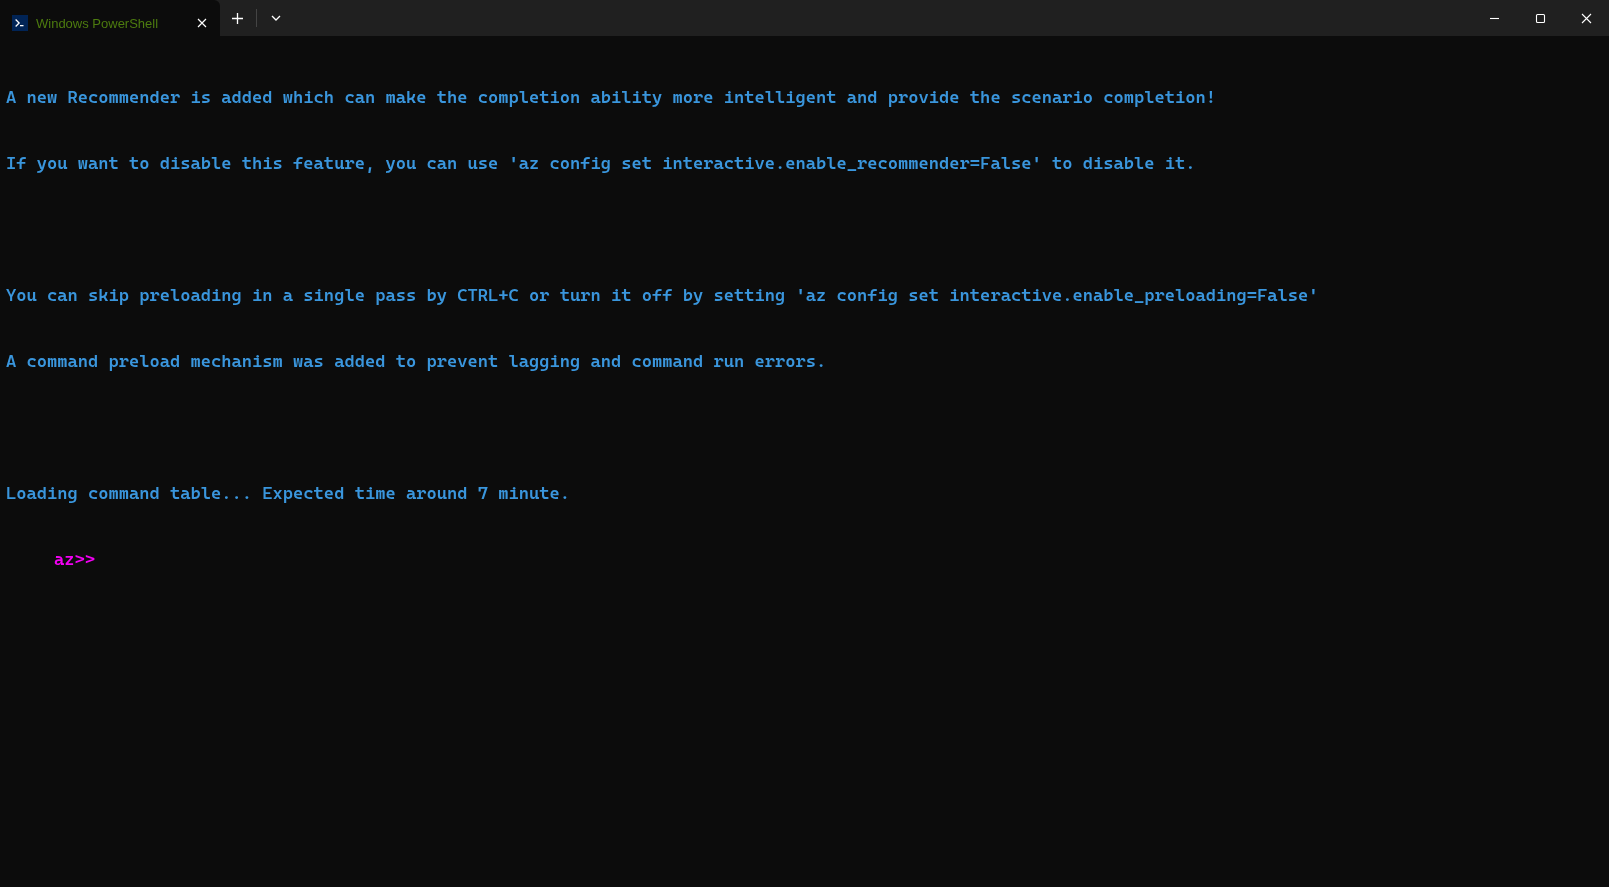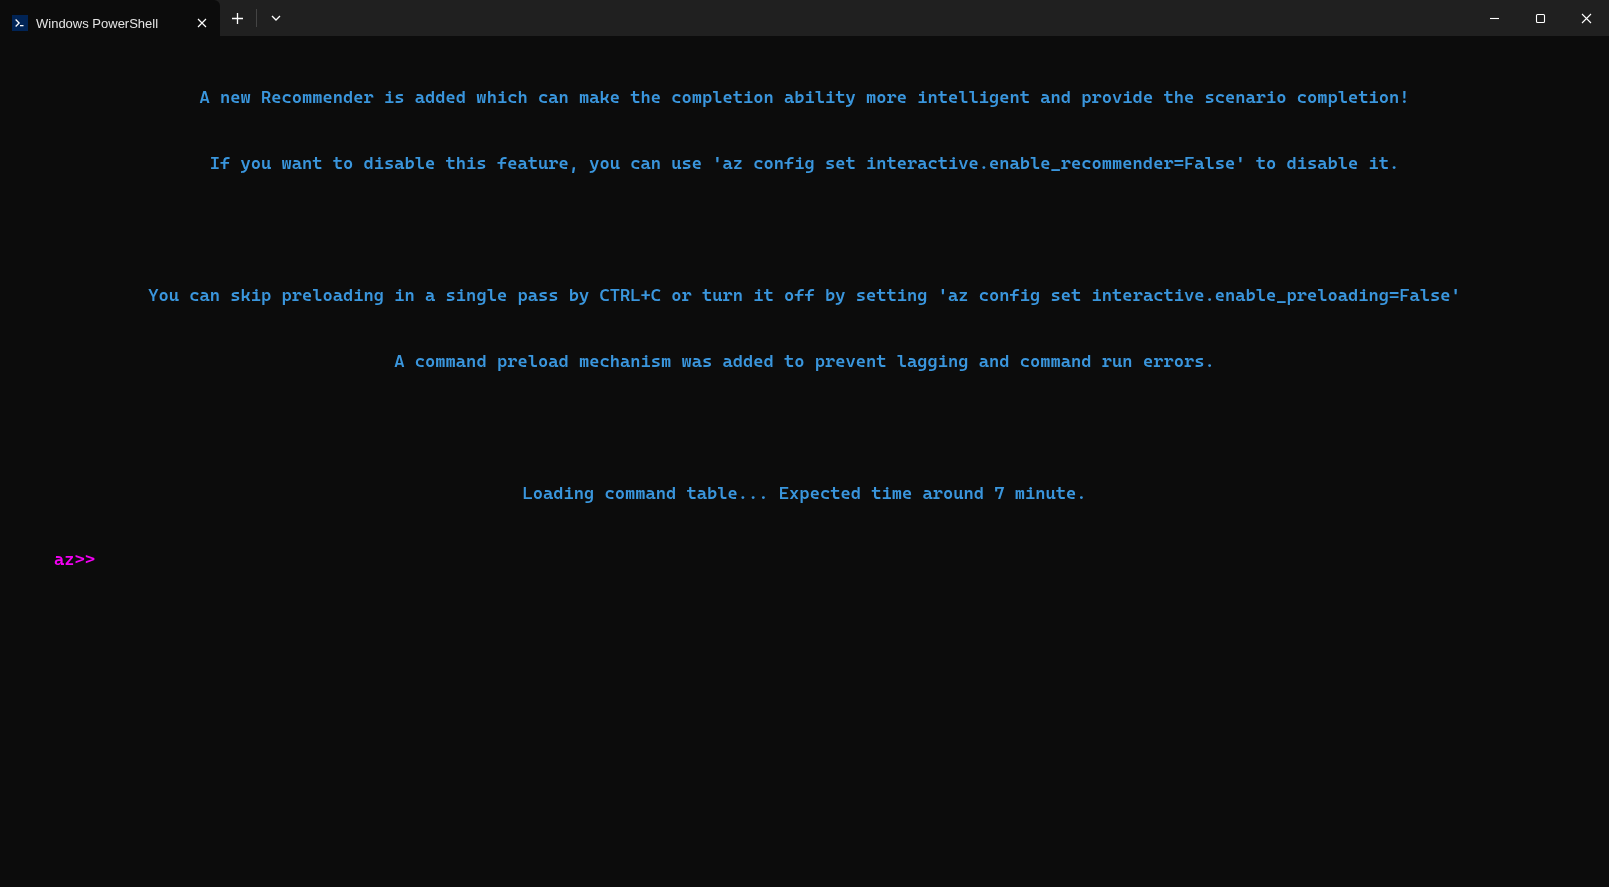--- a/index.html
+++ b/index.html
@@ -18,21 +18,21 @@
     background: #202020;
     display: flex;
     align-items: stretch;
     position: relative;
   }
   .tab {
     display: flex;
     align-items: center;
     background: #0c0c0c;
     padding: 10px 10px 0 12px;
-    color: #e5e5e5;
+    color: #4d7c0f;
     font-family: 'Segoe UI', sans-serif;
     font-size: 13px;
     min-width: 220px;
     border-top-right-radius: 6px;
     position: relative;
     gap: 8px;
   }
   .tab-icon {
     width: 16px;
     height: 16px;
@@ -92,21 +92,21 @@
     cursor: pointer;
   }
   .win-btn svg { stroke: #ffffff; }
   .terminal {
     padding: 6px 6px;
     line-height: 22px;
     white-space: pre;
     font-weight: 600;
   }
   .line { display: block; white-space: pre; }
-  .cyan { color: #3a96dd; text-align: center; }
+  .cyan { color: #3a96dd; }
   .magenta { color: #f200f2; margin-left: 48px; }
 </style>
 </head>
 <body>
 
 <div class="titlebar">
   <div class="tab">
     <div class="tab-icon">
       <svg width="14" height="14" viewBox="0 0 16 16">
           <rect width="16" height="16" fill="#012456"></rect>

